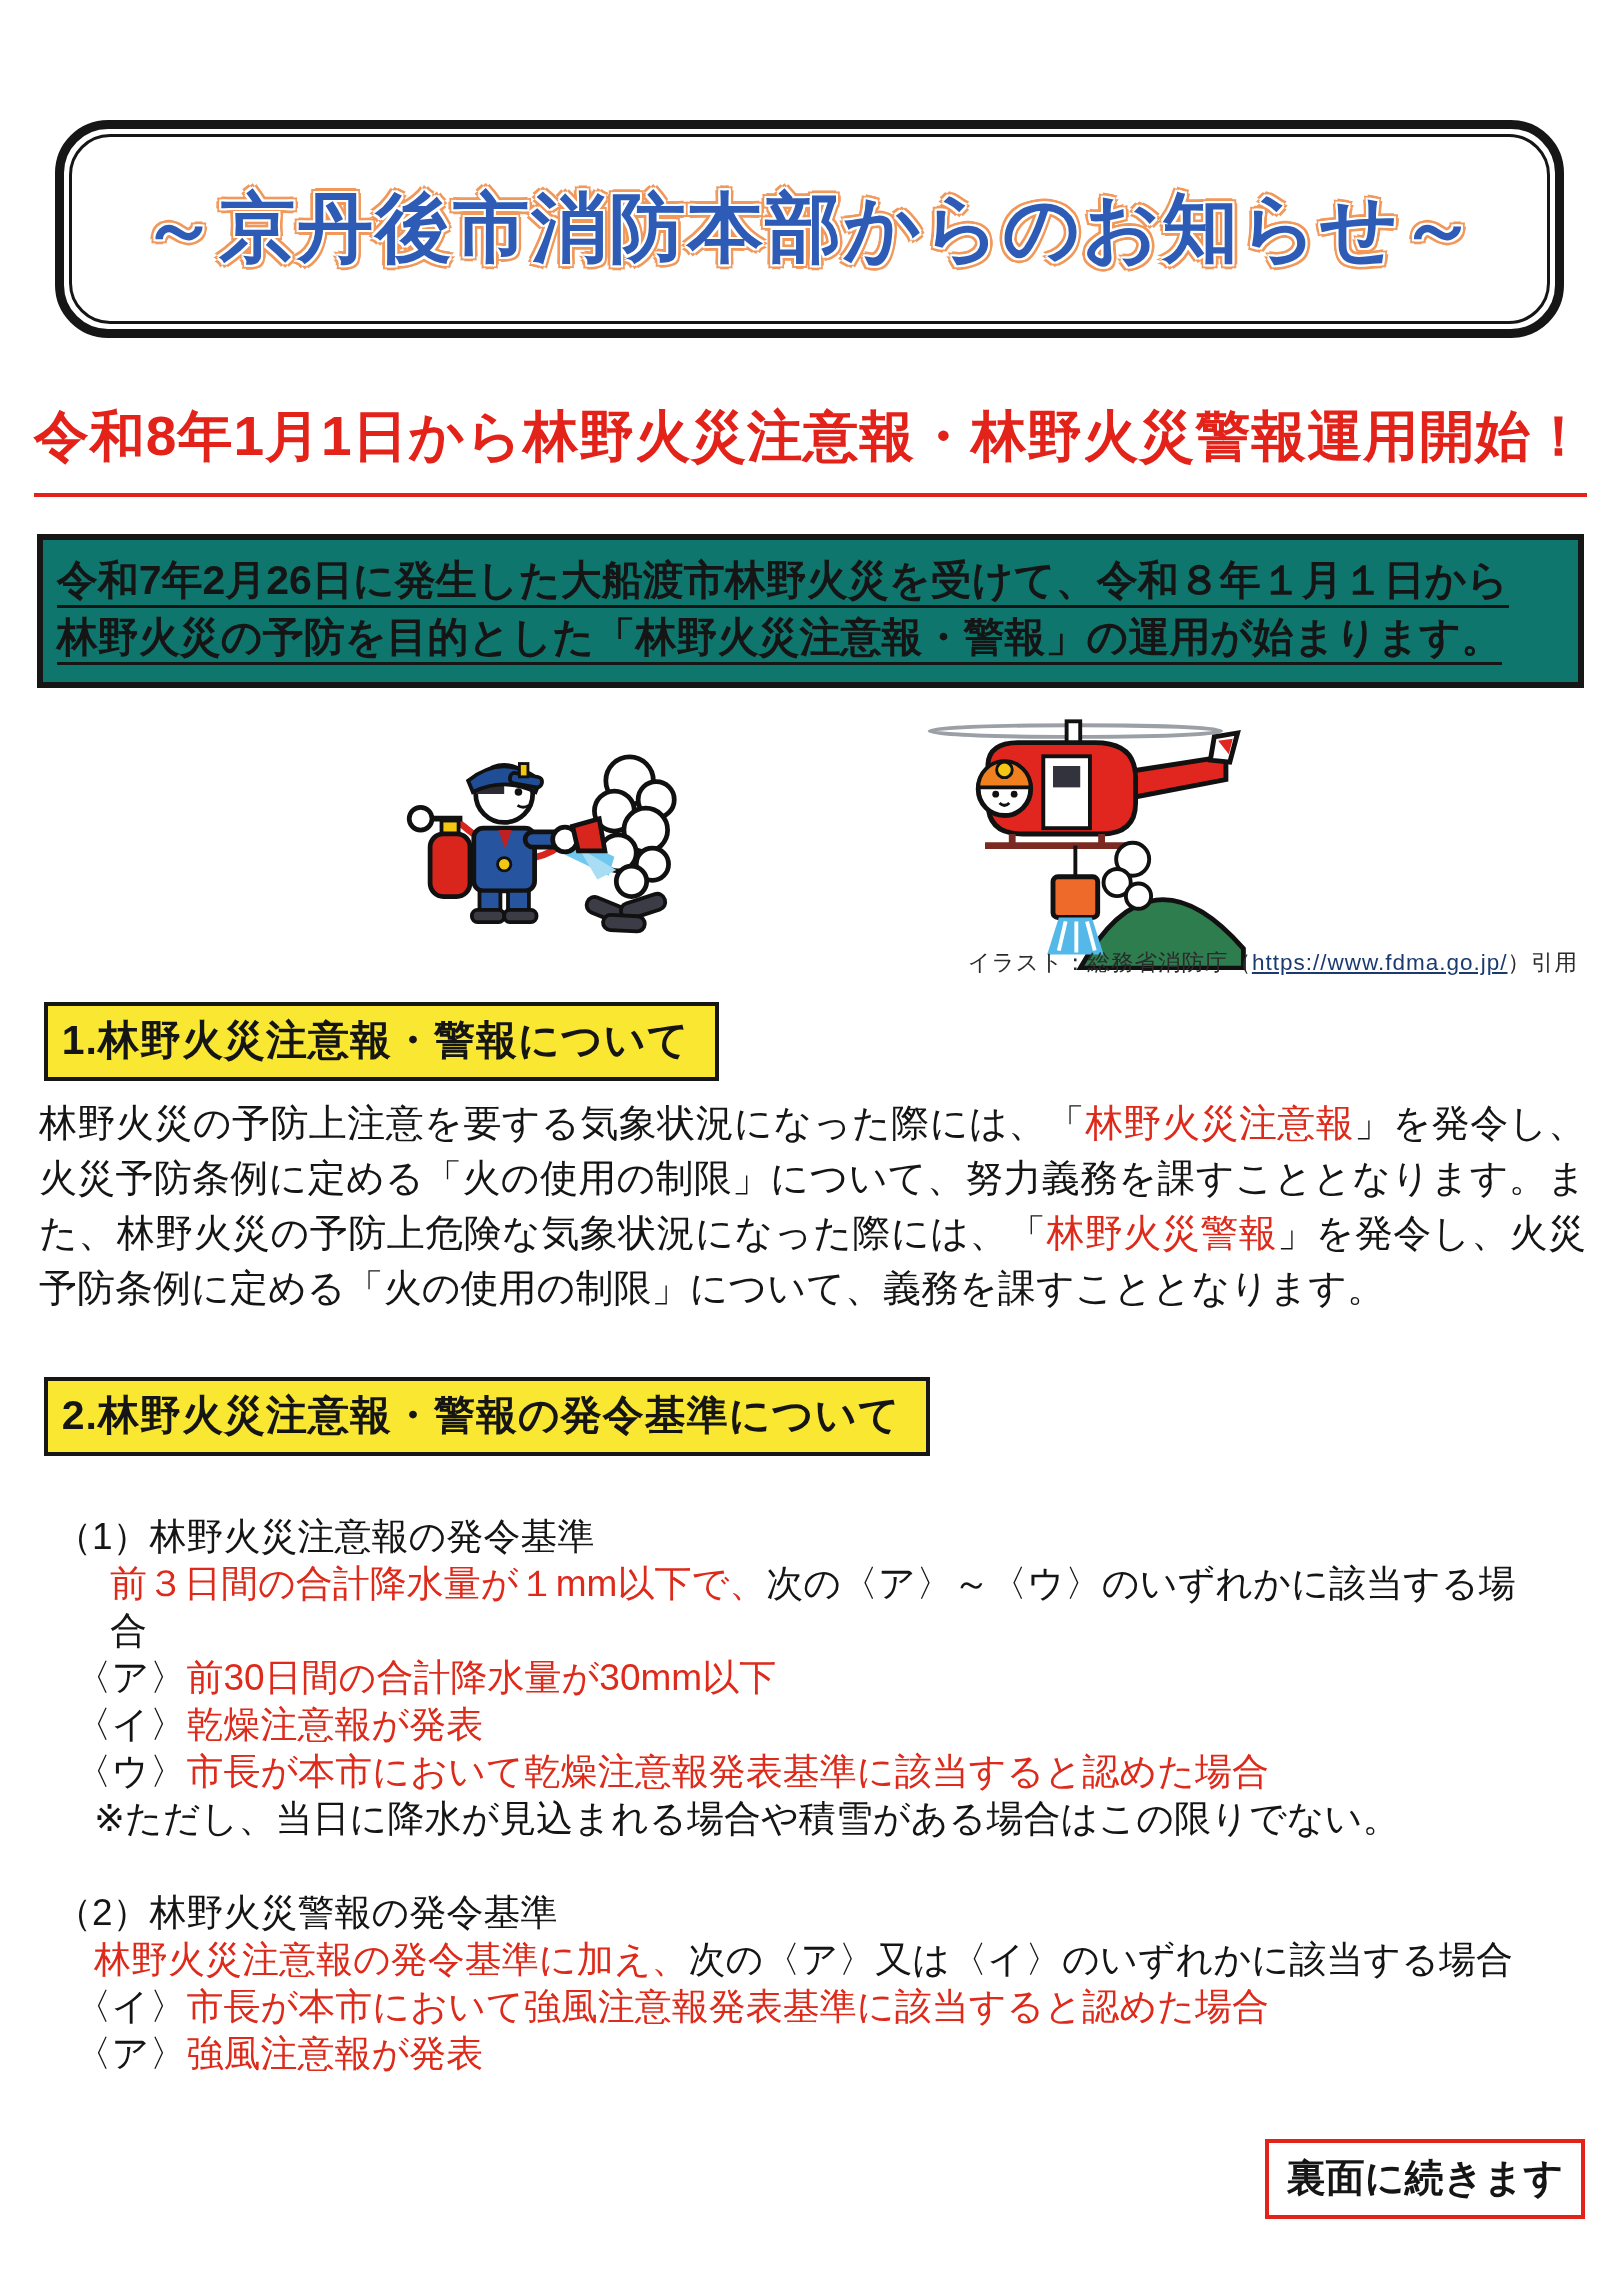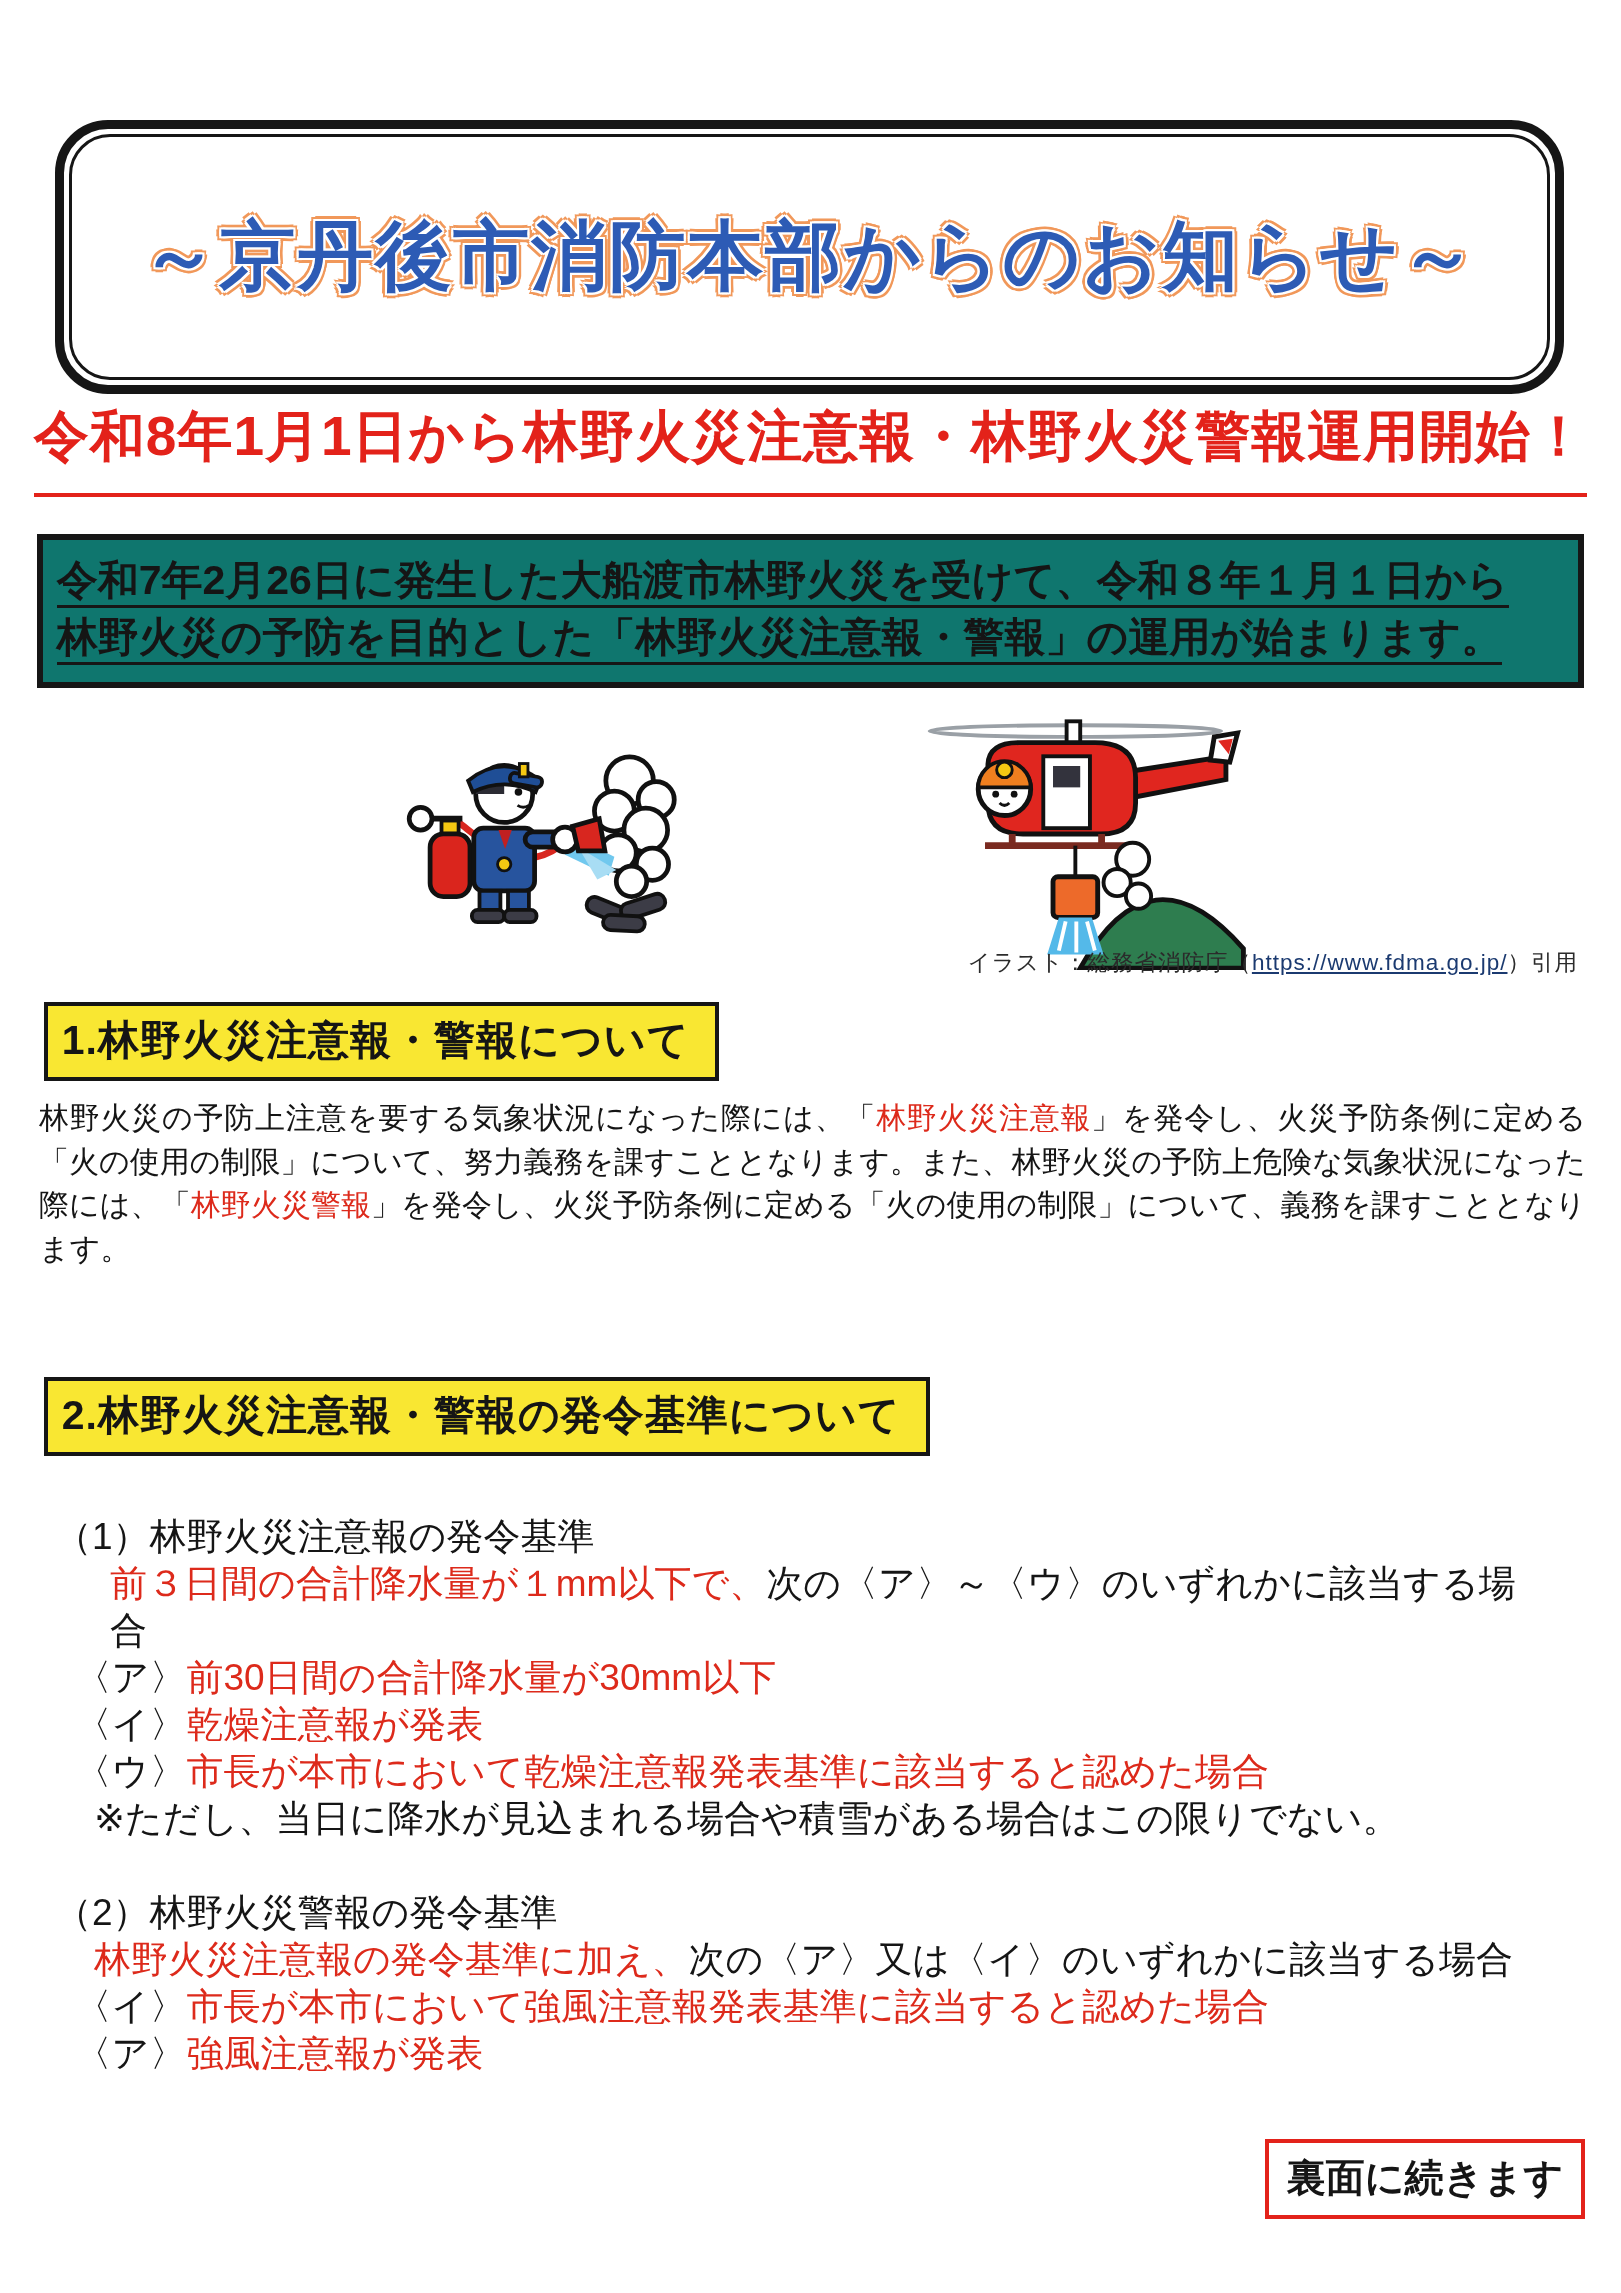--- a/index.html
+++ b/index.html
@@ -4,21 +4,21 @@
 <style>
   html,body { margin:0; padding:0; background:#d9d9d9; }
   .page {
     position:relative; width:1621px; height:2294px; margin:0 auto;
     background:#ffffff; overflow:hidden;
     font-family:"Liberation Sans","DejaVu Sans",sans-serif; color:#151515;
   }
 
   
   .banner {
-    position:absolute; left:55px; top:120px; width:1509px; height:274px;
+    position:absolute; left:55px; top:120px; width:1509px; height:218px;
     border:9.8px solid #161616; border-radius:53px; padding:4.9px; box-sizing:border-box;
   }
   .banner-inner {
     width:100%; height:100%; border:3.9px solid #161616; border-radius:41px;
     display:flex; align-items:center; justify-content:center; box-sizing:border-box;
   }
   .banner-text {
     margin:0; font-size:76px; font-weight:800; letter-spacing:2px;
     color:#2d5bb5; white-space:nowrap;
     text-shadow:
@@ -64,21 +64,21 @@
     background:#f9e732; border:4.9px solid #161616;
     font-size:41px; font-weight:700; letter-spacing:1px;
     padding:6.9px 25.5px 8.8px 13.7px; white-space:nowrap;
   }
   .sec-heading.s1 { top:1002px; }
   .sec-heading.s2 { top:1377px; }
 
   
   .body-text {
     position:absolute; left:39px; top:1096px; width:1547px; margin:0;
-    font-size:30px; line-height:1.45; font-weight:500; text-align:justify;
+    font-size:38px; line-height:1.45; font-weight:500; text-align:justify;
     color:#151515;
   }
   .red { color:#dd2a1b; }
 
   
   .criteria {
     position:absolute; left:55px; width:1529px;
     font-size:37px; line-height:1.27; font-weight:500; color:#151515;
   }
   .criteria.c1 { top:1514px; }

